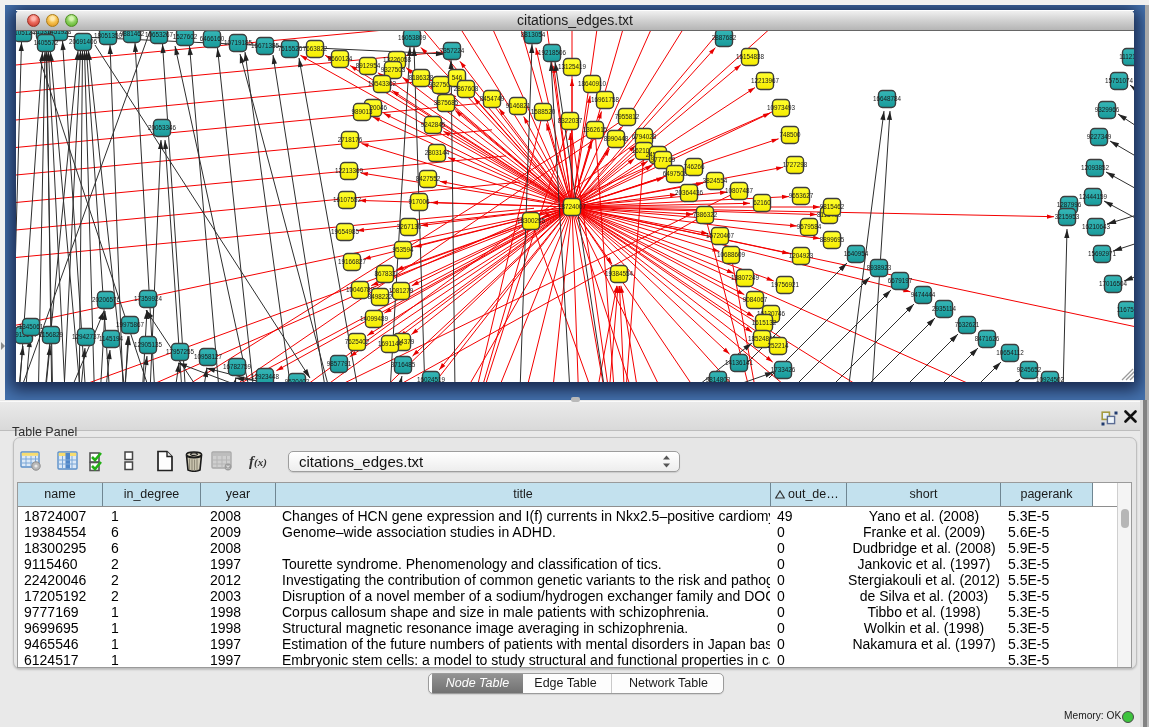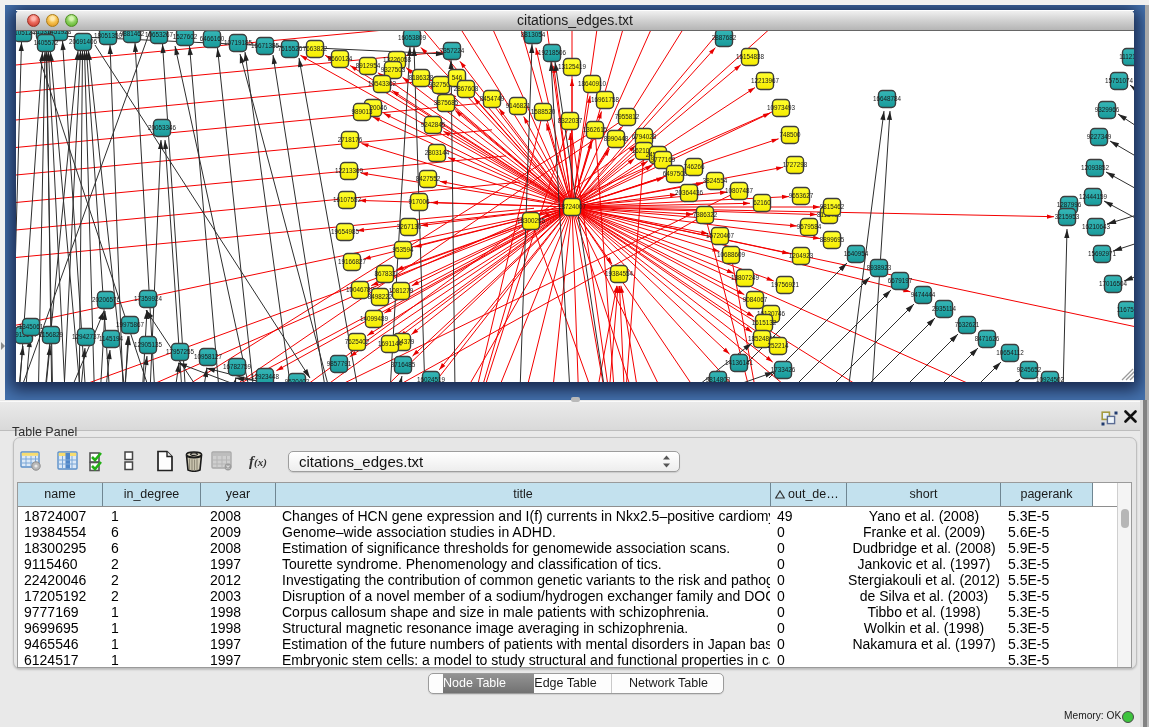--- a/index.html
+++ b/index.html
@@ -836,21 +836,20 @@
           <div style="position:absolute;left:192px;top:0;width:65px;white-space:nowrap;overflow:hidden;">2009</div>
           <div style="position:absolute;left:264px;top:0;width:488px;white-space:nowrap;overflow:hidden;">Genome–wide association studies in ADHD.</div>
           <div style="position:absolute;left:759px;top:0;width:69px;white-space:nowrap;overflow:hidden;">0</div>
           <div style="position:absolute;left:829px;top:0;width:154px;text-align:center;">Franke et al. (2009)</div>
           <div style="position:absolute;left:990px;top:0;width:84px;white-space:nowrap;overflow:hidden;">5.6E-5</div>
         </div>
         <div style="position:absolute;left:0;top:32px;width:1102px;height:16px;line-height:16px;">
           <div style="position:absolute;left:6px;top:0;width:78px;white-space:nowrap;overflow:hidden;">18300295</div>
           <div style="position:absolute;left:93px;top:0;width:89px;white-space:nowrap;overflow:hidden;">6</div>
           <div style="position:absolute;left:192px;top:0;width:65px;white-space:nowrap;overflow:hidden;">2008</div>
-          <div style="position:absolute;left:264px;top:0;width:488px;white-space:nowrap;overflow:hidden;">Estimation of significance thresholds for genomewide association scans.</div>
           <div style="position:absolute;left:759px;top:0;width:69px;white-space:nowrap;overflow:hidden;">0</div>
           <div style="position:absolute;left:829px;top:0;width:154px;text-align:center;">Dudbridge et al. (2008)</div>
           <div style="position:absolute;left:990px;top:0;width:84px;white-space:nowrap;overflow:hidden;">5.9E-5</div>
         </div>
         <div style="position:absolute;left:0;top:48px;width:1102px;height:16px;line-height:16px;">
           <div style="position:absolute;left:6px;top:0;width:78px;white-space:nowrap;overflow:hidden;">9115460</div>
           <div style="position:absolute;left:93px;top:0;width:89px;white-space:nowrap;overflow:hidden;">2</div>
           <div style="position:absolute;left:192px;top:0;width:65px;white-space:nowrap;overflow:hidden;">1997</div>
           <div style="position:absolute;left:264px;top:0;width:488px;white-space:nowrap;overflow:hidden;">Tourette syndrome. Phenomenology and classification of tics.</div>
           <div style="position:absolute;left:759px;top:0;width:69px;white-space:nowrap;overflow:hidden;">0</div>
@@ -912,21 +911,21 @@
           <div style="position:absolute;left:990px;top:0;width:84px;white-space:nowrap;overflow:hidden;">5.3E-5</div>
         </div>
     </div>
 
     <div class="abs" style="right:0;top:0px;width:13px;height:184px;background:#f4f4f4;border-left:1px solid #cfcfcf;">
       <div class="abs" style="left:2.5px;top:26px;width:8px;height:19px;border-radius:4px;background:#b6b6b6;"></div>
     </div>
   </div>
 
   <div class="abs" style="left:428px;top:273px;width:296px;height:21px;border:1px solid #9b9b9b;border-radius:5px;background:#fdfdfd;box-sizing:border-box;font-size:12.5px;box-shadow:0 1px 1px rgba(0,0,0,0.1);overflow:hidden;">
-    <div class="abs" style="left:14px;top:0;width:91px;height:21px;background:linear-gradient(#939393,#6e6e6e);color:#fff;line-height:19px;">Node Table</div>
+    <div class="abs" style="left:3px;top:0;width:91px;height:21px;background:linear-gradient(#939393,#6e6e6e);color:#fff;text-align:center;line-height:19px;font-style:italic;">Node Table</div>
     <div class="abs" style="left:91px;top:0;width:92px;height:21px;color:#1a1a1a;text-align:center;line-height:19px;border-right:1px solid #c9c9c9;box-sizing:border-box;">Edge Table</div>
     <div class="abs" style="left:183px;top:0;width:113px;height:21px;color:#1a1a1a;text-align:center;line-height:19px;">Network Table</div>
   </div>
 
   <div class="abs" style="left:1064px;top:310px;font-size:10.2px;color:#1a1a1a;">Memory: OK</div>
   <div class="abs" style="left:1122px;top:311px;width:12px;height:12px;border-radius:50%;background:#3ec43e;border:1px solid #4a4a4a;box-sizing:border-box;"></div>
 
   <div class="abs" style="left:1143px;top:0;width:4px;height:327px;background:#828282;"></div>
   <div class="abs" style="left:1147px;top:0;width:2px;height:327px;background:#b9b9b9;"></div>
   <div class="abs" style="left:1140px;top:0;width:3px;height:327px;background:#dcdcdc;"></div>

